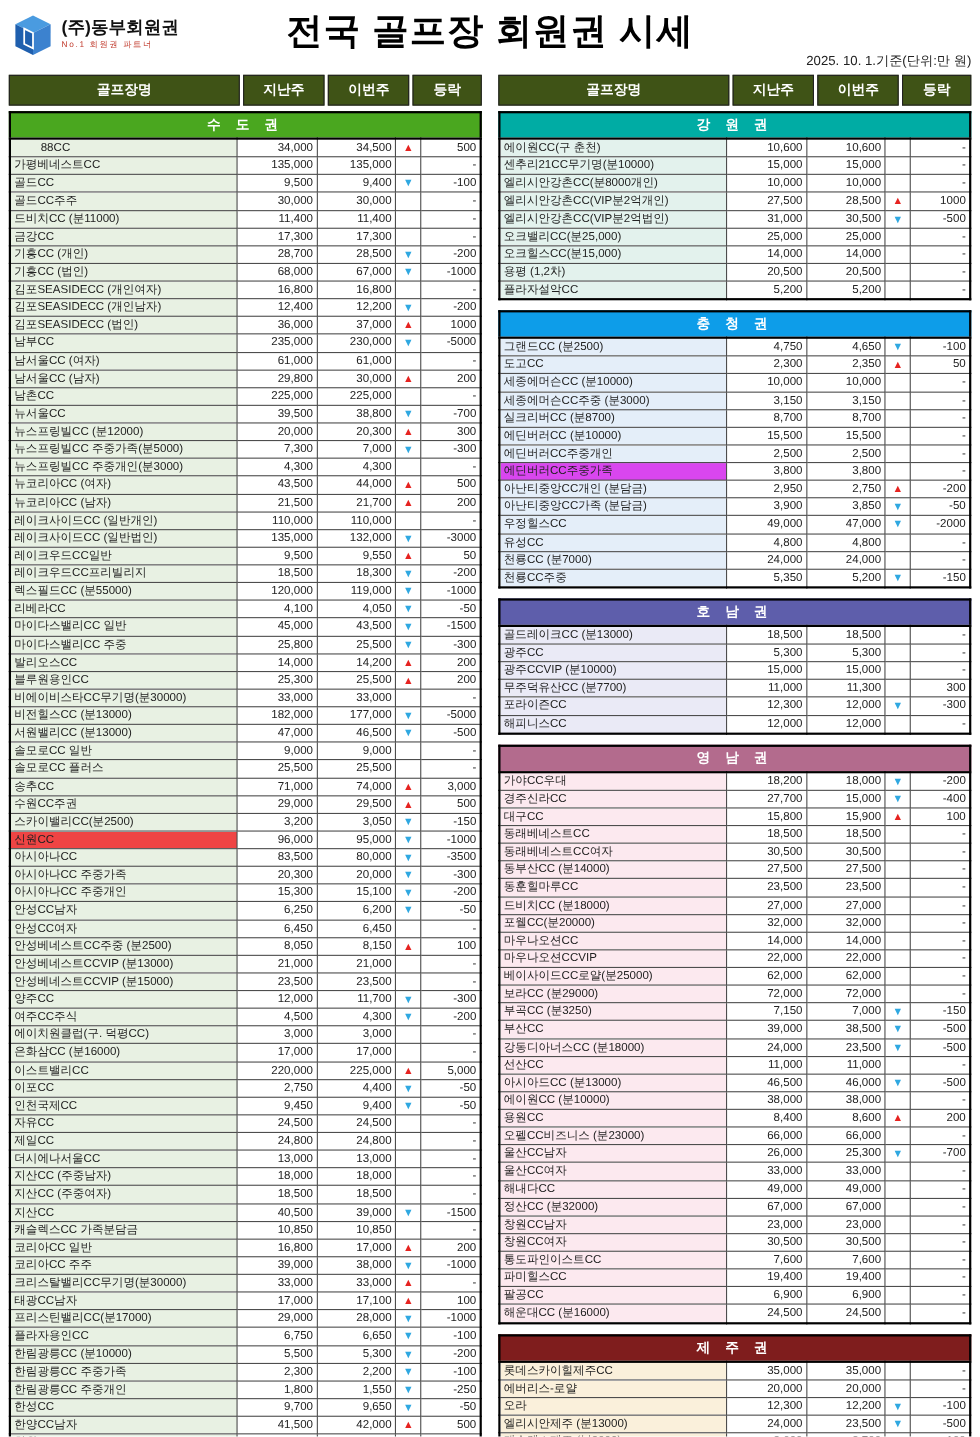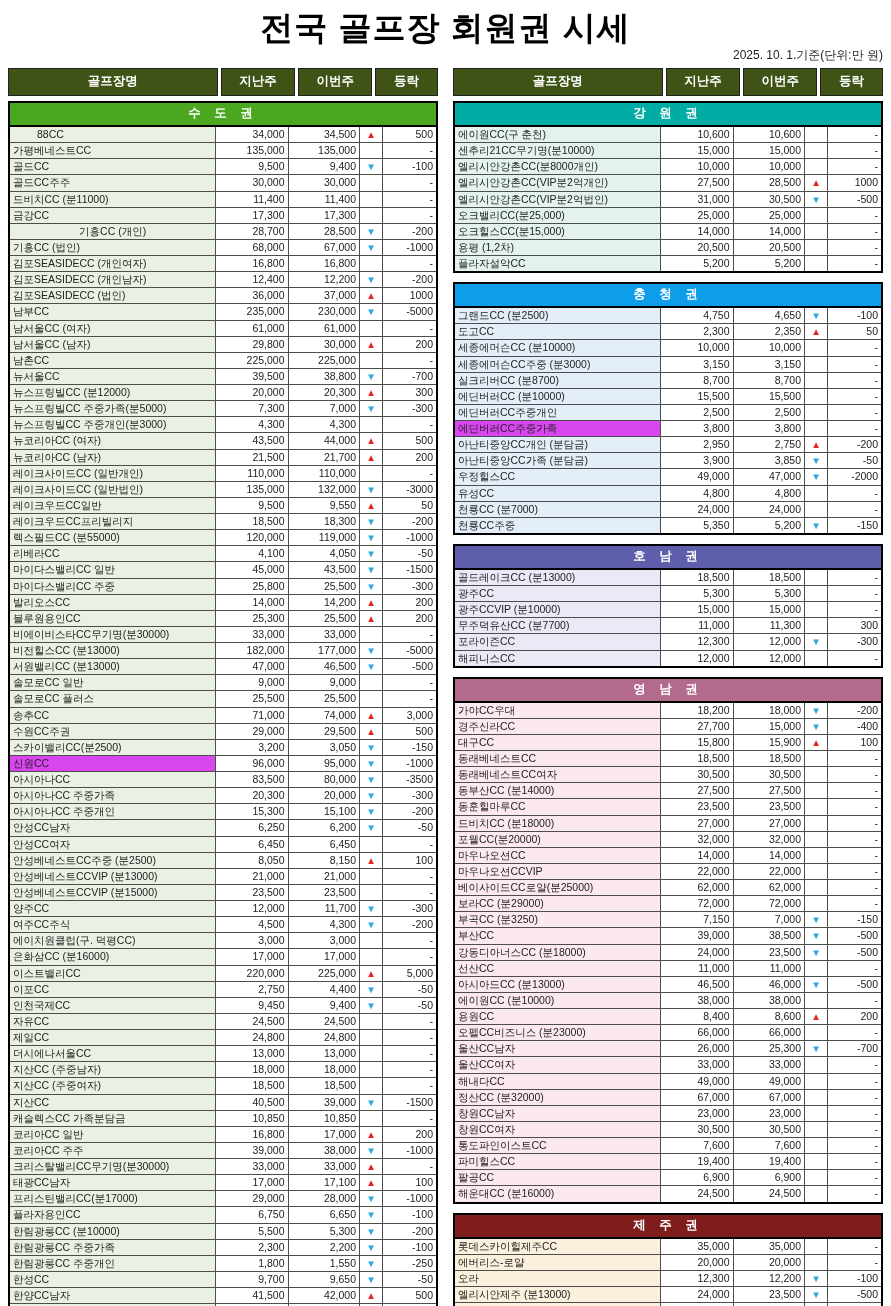--- a/index.html
+++ b/index.html
@@ -34,20 +34,32 @@
   td.arr{text-align:center;background:#fff;padding:0;}
   td.chg{text-align:right;background:#fff;color:#222;}
   .tri{font-size:8.5px;line-height:1;display:inline-block;transform:scale(1.15);}
 </style>
 </head>
 <body>
 
 <div class="page">
 
   <div class="hdr">
+    <div class="logo">
+      <svg width="40" height="40" viewBox="0 0 40 40">
+        <polygon points="20,2 36,10 20,18 4,10" fill="#4a9be0"></polygon>
+        <polygon points="4,10 20,18 20,38 4,30" fill="#1f5fae"></polygon>
+        <polygon points="36,10 20,18 20,38 36,30" fill="#3c82cf"></polygon>
+        <path d="M12 14 l8 4 0 14 -8 -4 z" fill="none" stroke="#fff" stroke-width="1.6"></path>
+      </svg>
+      <div>
+        <div class="co-name">(주)동부회원권</div>
+        <div class="co-sub">No.1 회원권 파트너</div>
+      </div>
+    </div>
     <h1 class="title">전국 골프장 회원권 시세</h1>
     <div class="date-note">2025. 10. 1.기준(단위:만 원)</div>
   </div>
 
   <div class="cols">
     <div class="col" id="col-left">
         <div class="thead">
           <div class="hc c1">골프장명</div>
           <div class="hc c2">지난주</div>
           <div class="hc c3">이번주</div>
@@ -100,21 +112,21 @@
                 <td class="chg">-</td>
               </tr>
               <tr>
                 <td class="name" style="background: rgb(232, 241, 227);">금강CC</td>
                 <td class="num">17,300</td>
                 <td class="num">17,300</td>
                 <td class="arr"></td>
                 <td class="chg">-</td>
               </tr>
               <tr>
-                <td class="name" style="background: rgb(232, 241, 227); text-align: center;">기흥CC (개인)</td>
+                <td class="name" style="background: rgb(232, 241, 227);">기흥CC (개인)</td>
                 <td class="num">28,700</td>
                 <td class="num">28,500</td>
                 <td class="arr"><span class="tri" style="color: rgb(47, 168, 225);">▼</span></td>
                 <td class="chg">-200</td>
               </tr>
               <tr>
                 <td class="name" style="background: rgb(232, 241, 227);">기흥CC (법인)</td>
                 <td class="num">68,000</td>
                 <td class="num">67,000</td>
                 <td class="arr"><span class="tri" style="color: rgb(47, 168, 225);">▼</span></td>
@@ -331,21 +343,21 @@
                 <td class="chg">500</td>
               </tr>
               <tr>
                 <td class="name" style="background: rgb(232, 241, 227);">스카이밸리CC(분2500)</td>
                 <td class="num">3,200</td>
                 <td class="num">3,050</td>
                 <td class="arr"><span class="tri" style="color: rgb(47, 168, 225);">▼</span></td>
                 <td class="chg">-150</td>
               </tr>
               <tr>
-                <td class="name" style="background: #d946ef;">신원CC</td>
+                <td class="name" style="background: #ef4444;">신원CC</td>
                 <td class="num">96,000</td>
                 <td class="num">95,000</td>
                 <td class="arr"><span class="tri" style="color: rgb(47, 168, 225);">▼</span></td>
                 <td class="chg">-1000</td>
               </tr>
               <tr>
                 <td class="name" style="background: rgb(232, 241, 227);">아시아나CC</td>
                 <td class="num">83,500</td>
                 <td class="num">80,000</td>
                 <td class="arr"><span class="tri" style="color: rgb(47, 168, 225);">▼</span></td>

